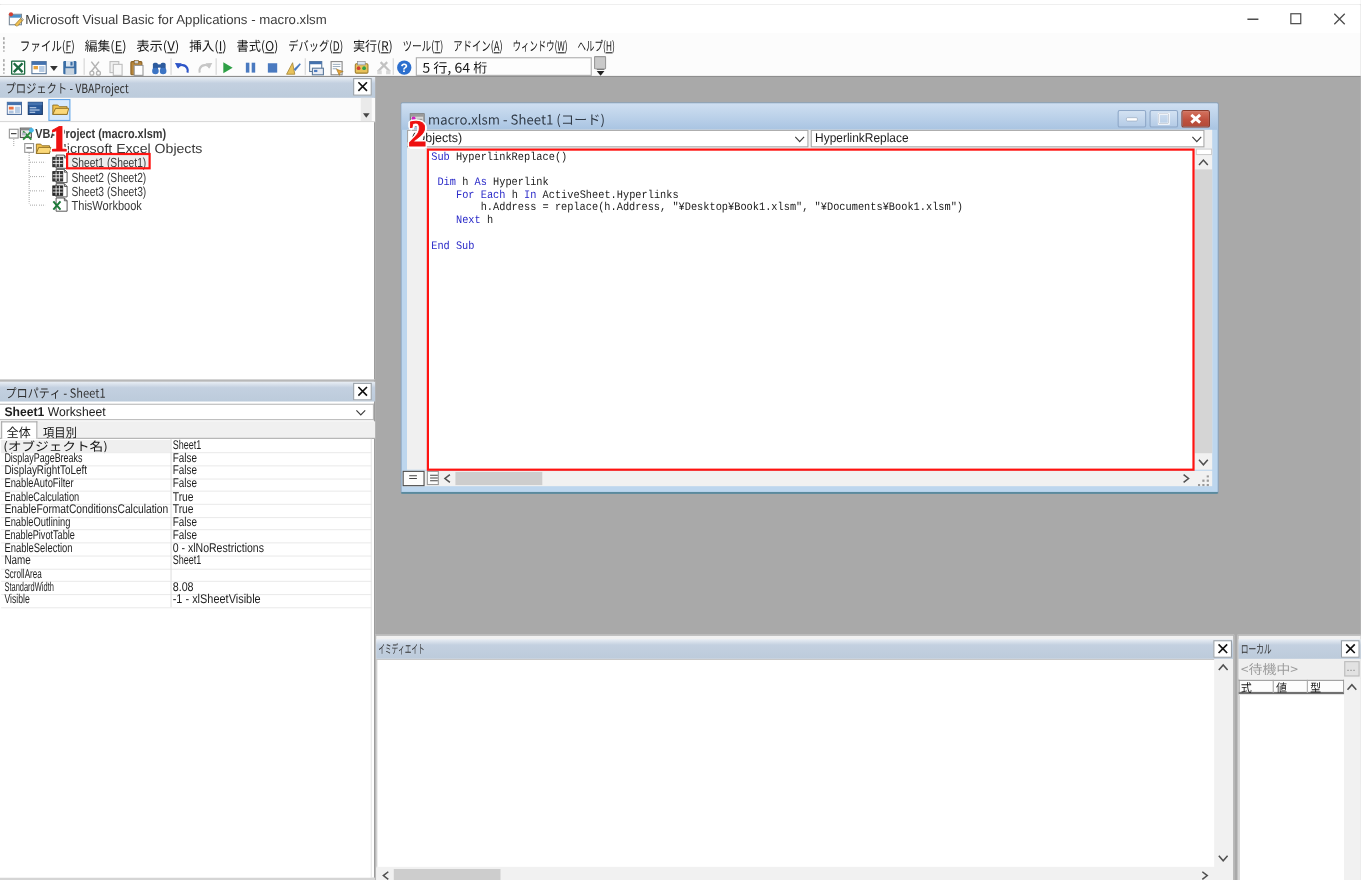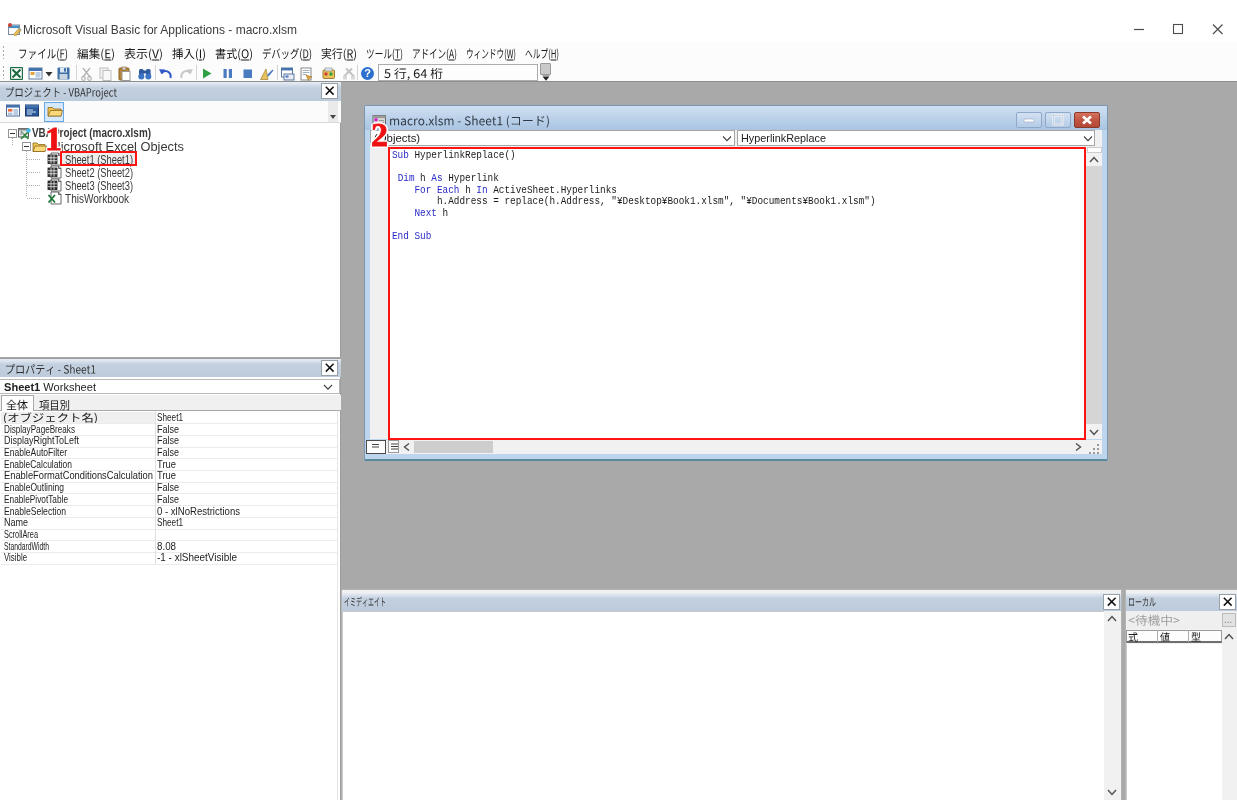--- a/index.html
+++ b/index.html
@@ -3,21 +3,21 @@
 *{margin:0;padding:0;box-sizing:border-box}
 html,body{width:1237px;height:800px;overflow:hidden;background:#fff;
 font-family:"Liberation Sans",sans-serif;-webkit-font-smoothing:antialiased}
 .ab{position:absolute}
 .tx{white-space:pre;color:#1d1d1d}
 svg{display:block}
 .rdig{font-family:"Liberation Serif",serif;font-weight:bold;font-size:34px;color:#ee1111;-webkit-text-stroke:0.8px #ee1111;text-shadow:-2px 0 0 #fff,2px 0 0 #fff,0 -2px 0 #fff,0 2px 0 #fff,-1.4px -1.4px 0 #fff,1.4px -1.4px 0 #fff,-1.4px 1.4px 0 #fff,1.4px 1.4px 0 #fff}
 .kw{color:#2929c8}
 </style></head>
 <body>
-<div class="ab" style="left:0;top:16px;width:1237px;height:709px;box-shadow:inset 1px 0 0 #b0b0b0,inset -1px 0 0 #b0b0b0,inset 0 1px 0 #b0b0b0">
+<div class="ab" style="left:0;top:4px;width:1237px;height:709px;box-shadow:inset 1px 0 0 #b0b0b0,inset -1px 0 0 #b0b0b0,inset 0 1px 0 #b0b0b0">
 
 <div class="ab" style="left:0;top:0;width:1237px;height:26px;background:#ffffff"></div>
 <div class="ab" style="left:7px;top:6px">
       <svg width="15" height="14">
 <rect x="1.5" y="3" width="11" height="9.5" fill="#fdfdfd" stroke="#7a8a9a" stroke-width="1"></rect>
 <rect x="2" y="3.5" width="10" height="2.6" fill="#4a90c8"></rect>
 <circle cx="3" cy="3" r="1.9" fill="#d23f31"></circle>
 <path d="M6.5 12.5 L11.5 7 L13.5 8.8 L8.5 14.2 Z" fill="#f0c050" stroke="#8a6a20" stroke-width="0.6"></path>
 <path d="M11.5 7 L12.5 6 L14.3 7.8 L13.5 8.8 Z" fill="#c8c8c8" stroke="#8a6a20" stroke-width="0.5"></path>
 </svg>

